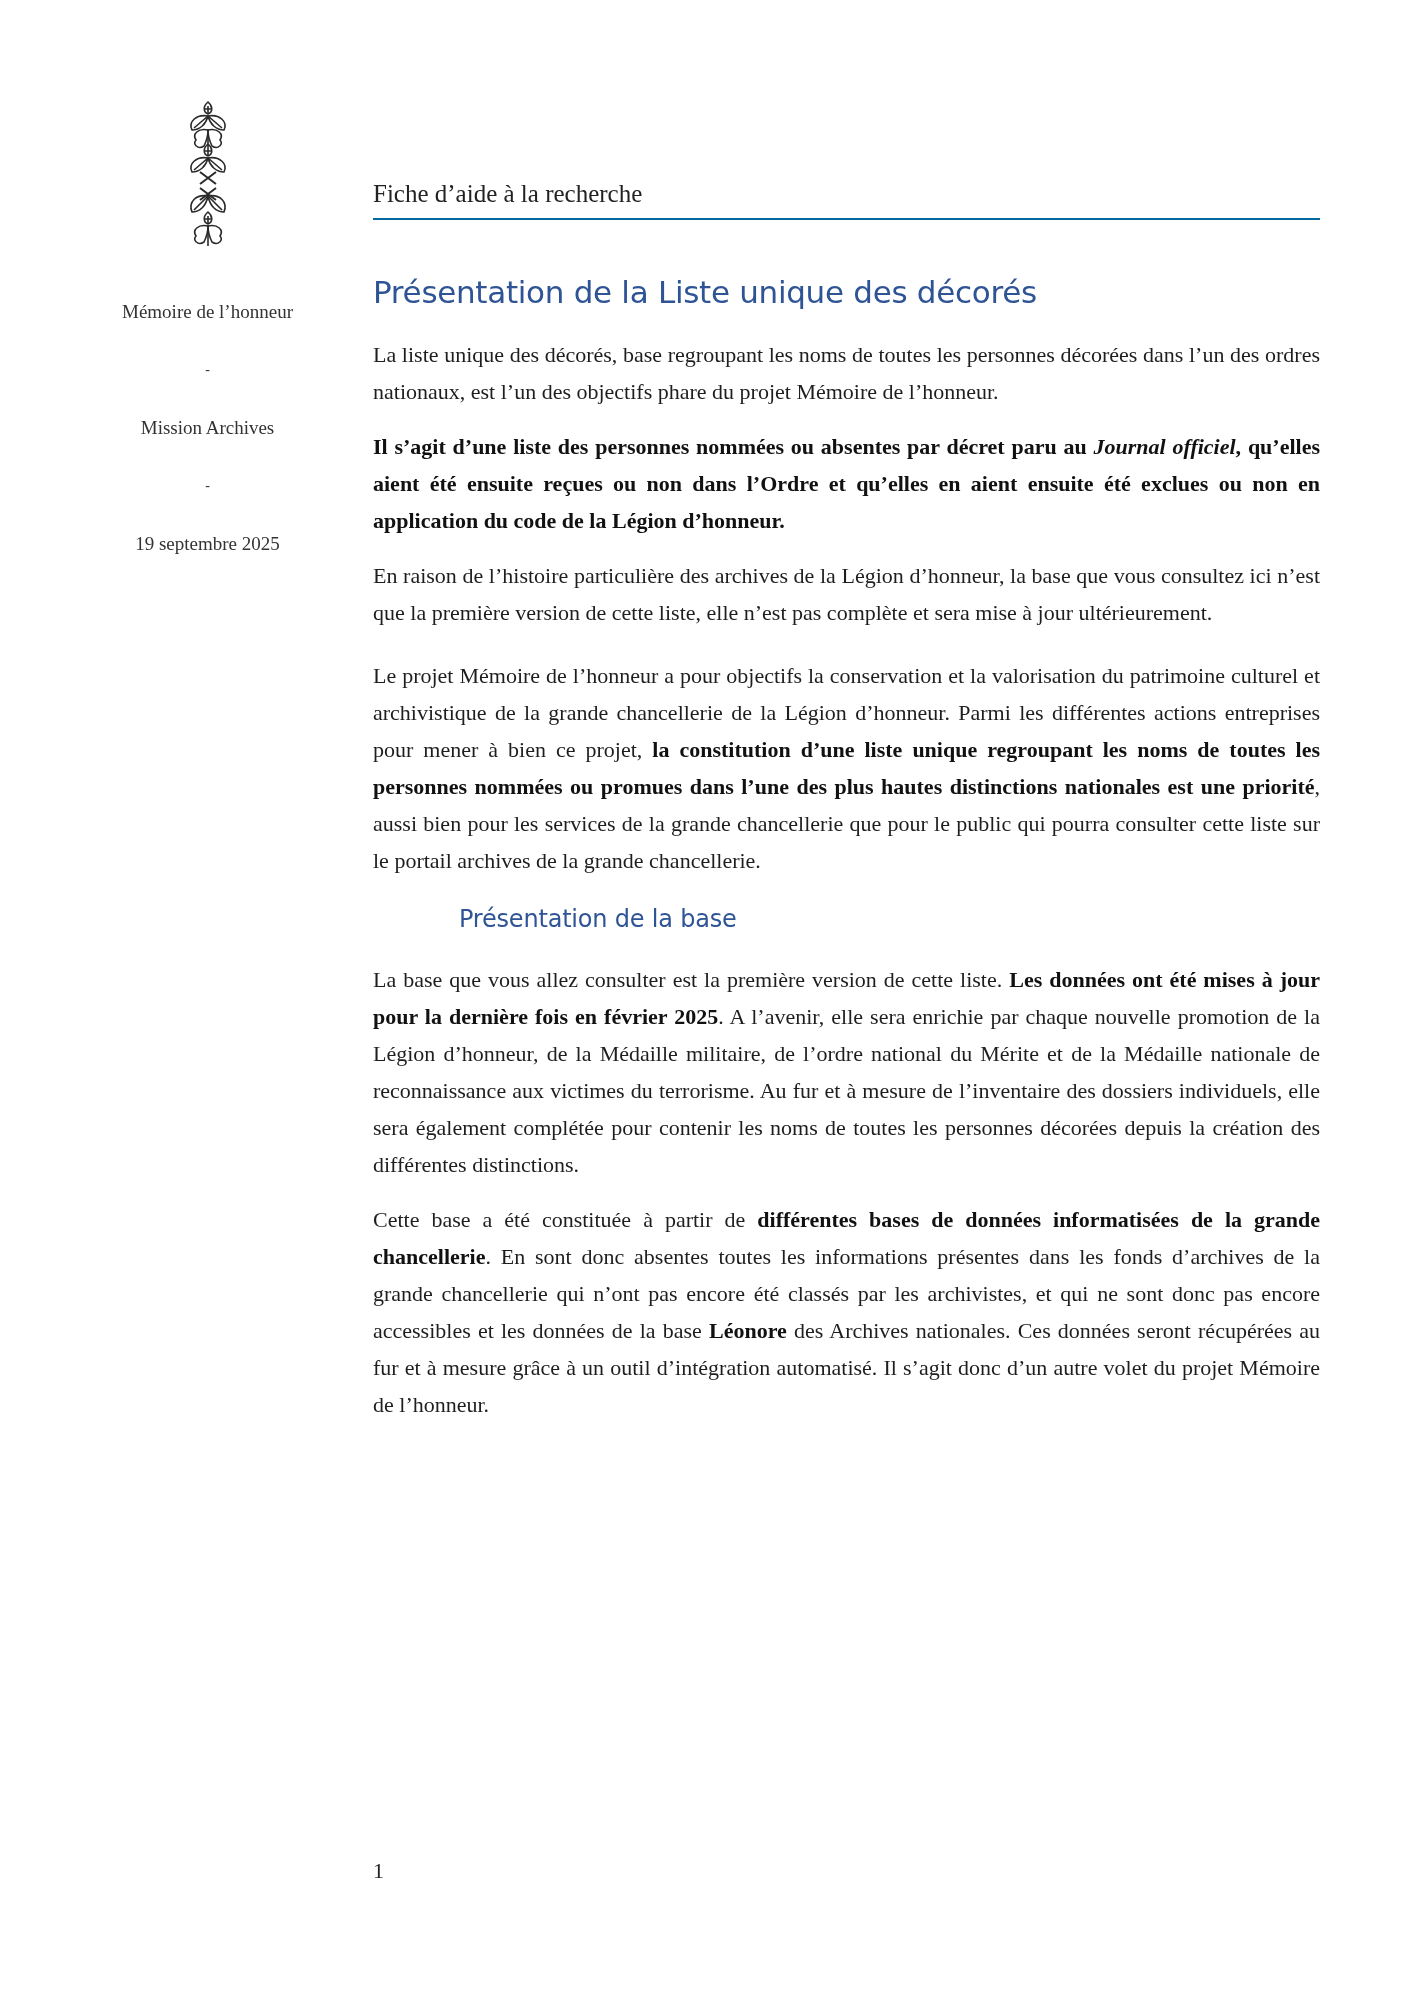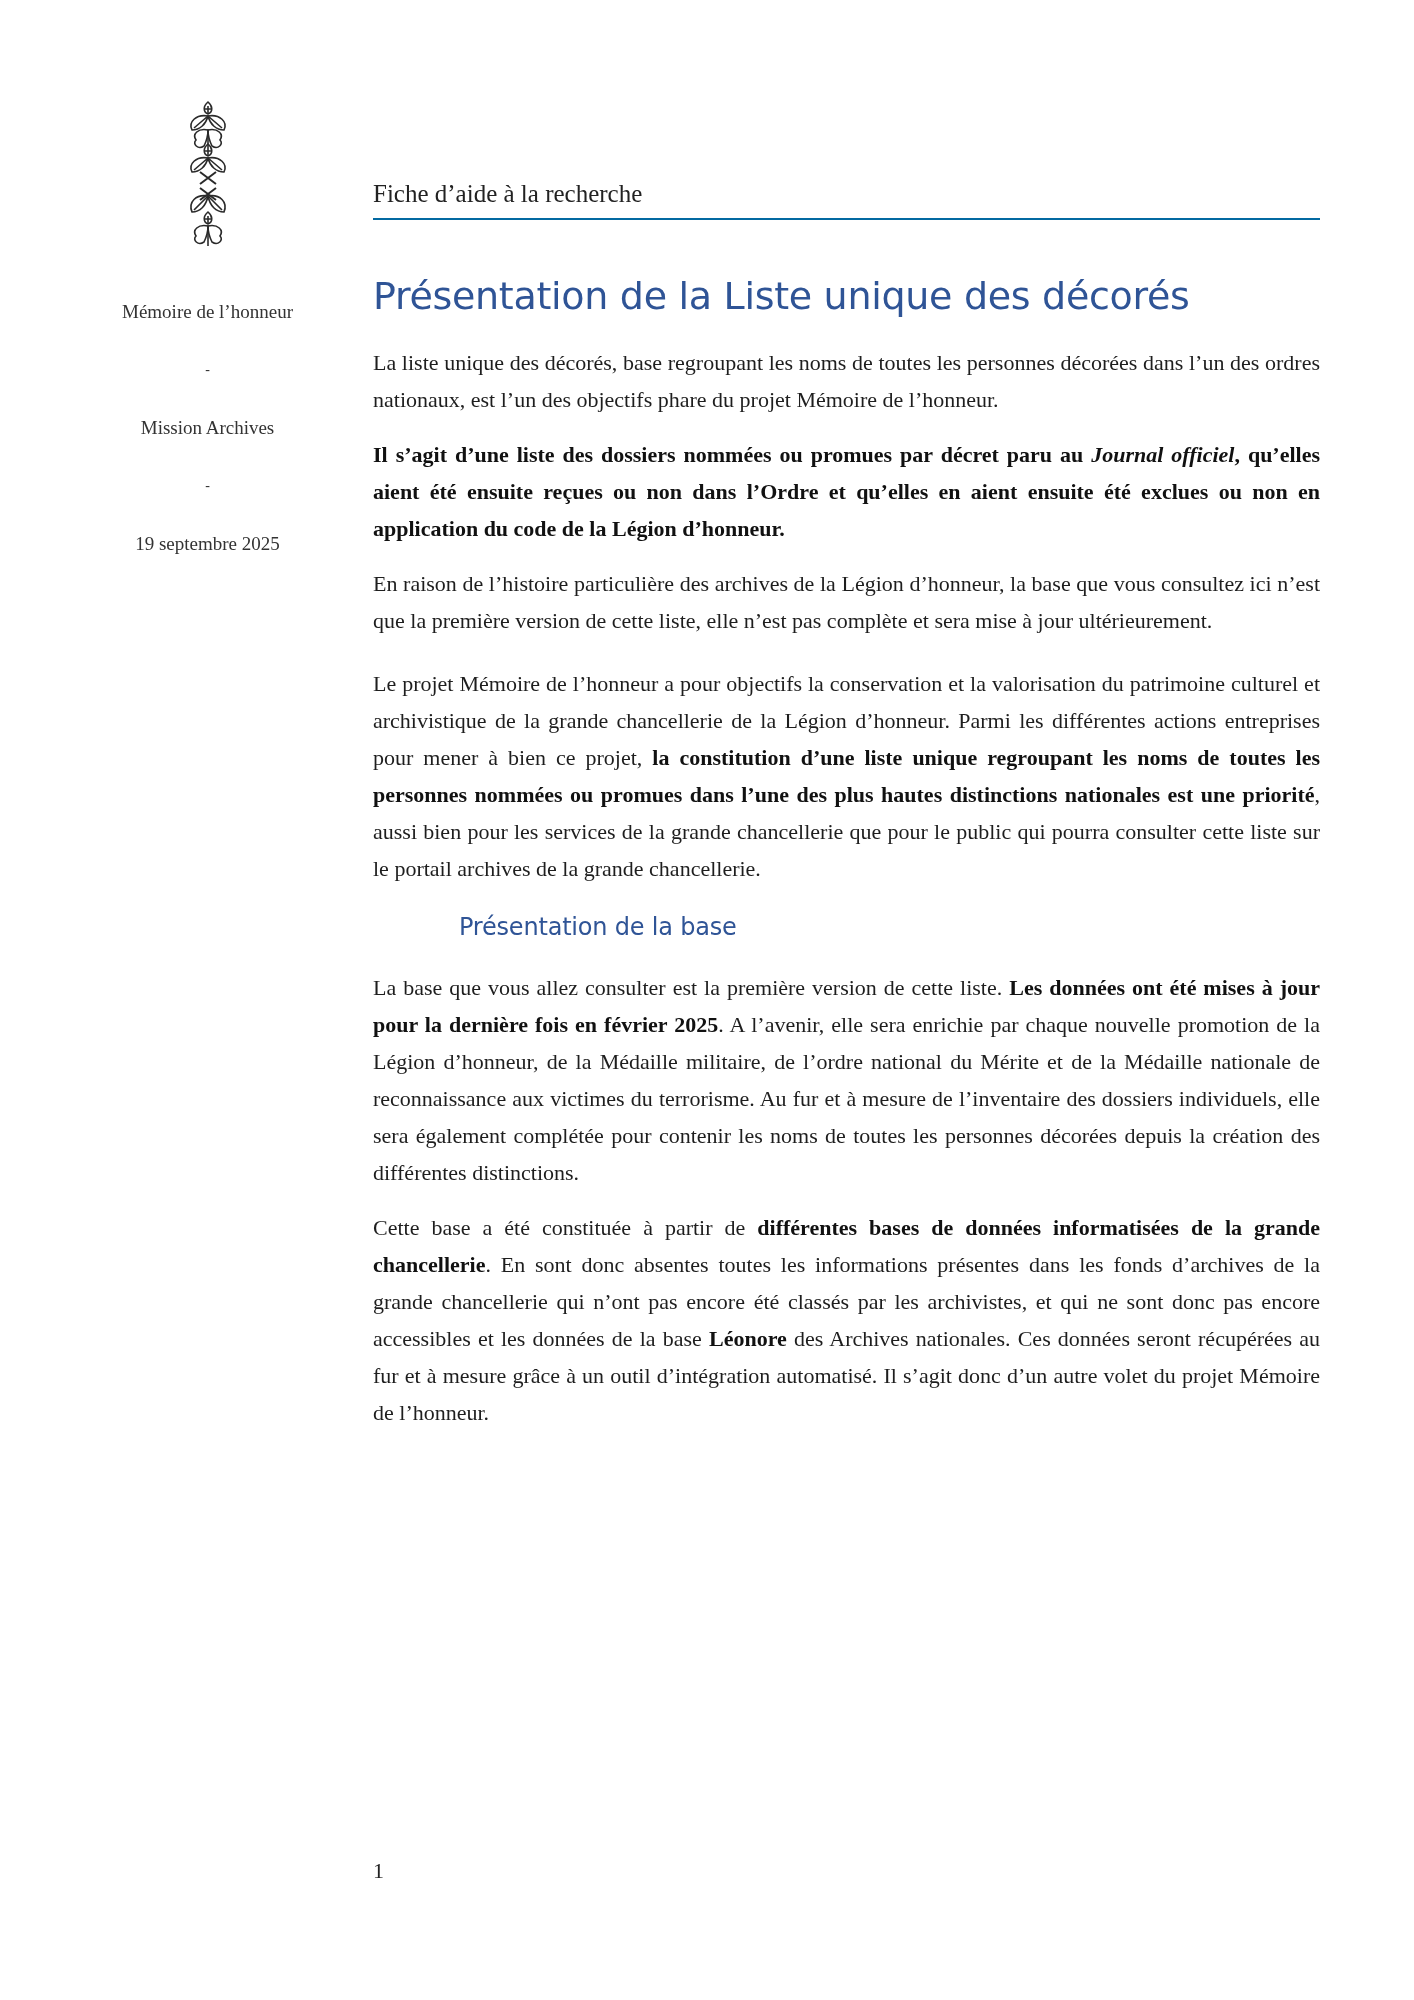--- a/index.html
+++ b/index.html
@@ -59,21 +59,21 @@
       padding-bottom: 10px;
       border-bottom: 2px solid #0369a1;
     }
     h1.section, h2.subsection {
       font-family: "DejaVu Sans", "Liberation Sans", sans-serif;
       font-weight: normal;
       color: #2f5496;
       margin: 0;
     }
     h1.section {
-      font-size: 38px;
+      font-size: 31px;
       letter-spacing: -0.3px;
     }
     h2.subsection {
       font-size: 24px;
       letter-spacing: -0.2px;
     }
     p.body {
       font-size: 22px;
       line-height: 37px;
       text-align: justify;
@@ -147,21 +147,21 @@
   <div class="header-label">Fiche d’aide à la recherche</div>
 
   <section>
     <h1 class="section" style="margin-top:54px;">Présentation de la Liste unique des décorés</h1>
 
     <p class="body" style="margin-top:26px;">
       <span>La liste unique des décorés, base regroupant les noms de toutes les personnes décorées dans l’un des ordres nationaux, est l’un des objectifs phare du projet Mémoire de l’honneur.</span>
     </p>
 
     <p class="body" style="margin-top:18px;">
-      <b>Il s’agit d’une liste des dossiers nommées ou promues par décret paru au </b><b><i>Journal officiel</i></b><b>, qu’elles aient été ensuite reçues ou non dans l’Ordre et qu’elles en aient ensuite été exclues ou non en application du code de la Légion d’honneur.</b>
+      <b>Il s’agit d’une liste des personnes nommées ou absentes par décret paru au </b><b><i>Journal officiel</i></b><b>, qu’elles aient été ensuite reçues ou non dans l’Ordre et qu’elles en aient ensuite été exclues ou non en application du code de la Légion d’honneur.</b>
     </p>
 
     <p class="body" style="margin-top:18px;">
       <span>En raison de l’histoire particulière des archives de la Légion d’honneur, la base que vous consultez ici n’est que la première version de cette liste, elle n’est pas complète et sera mise à jour ultérieurement.</span>
     </p>
   </section>
 
   <section>
 
     <p class="body" style="margin-top:26px;">

